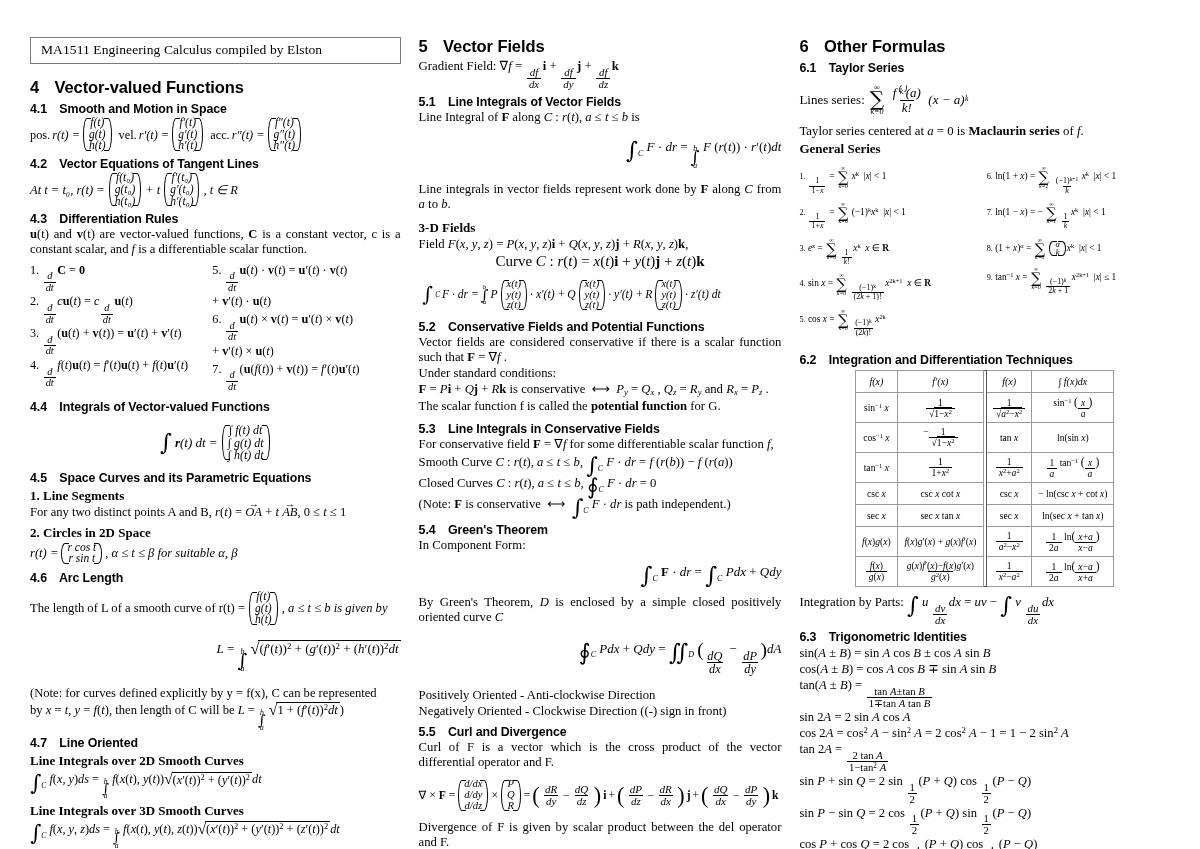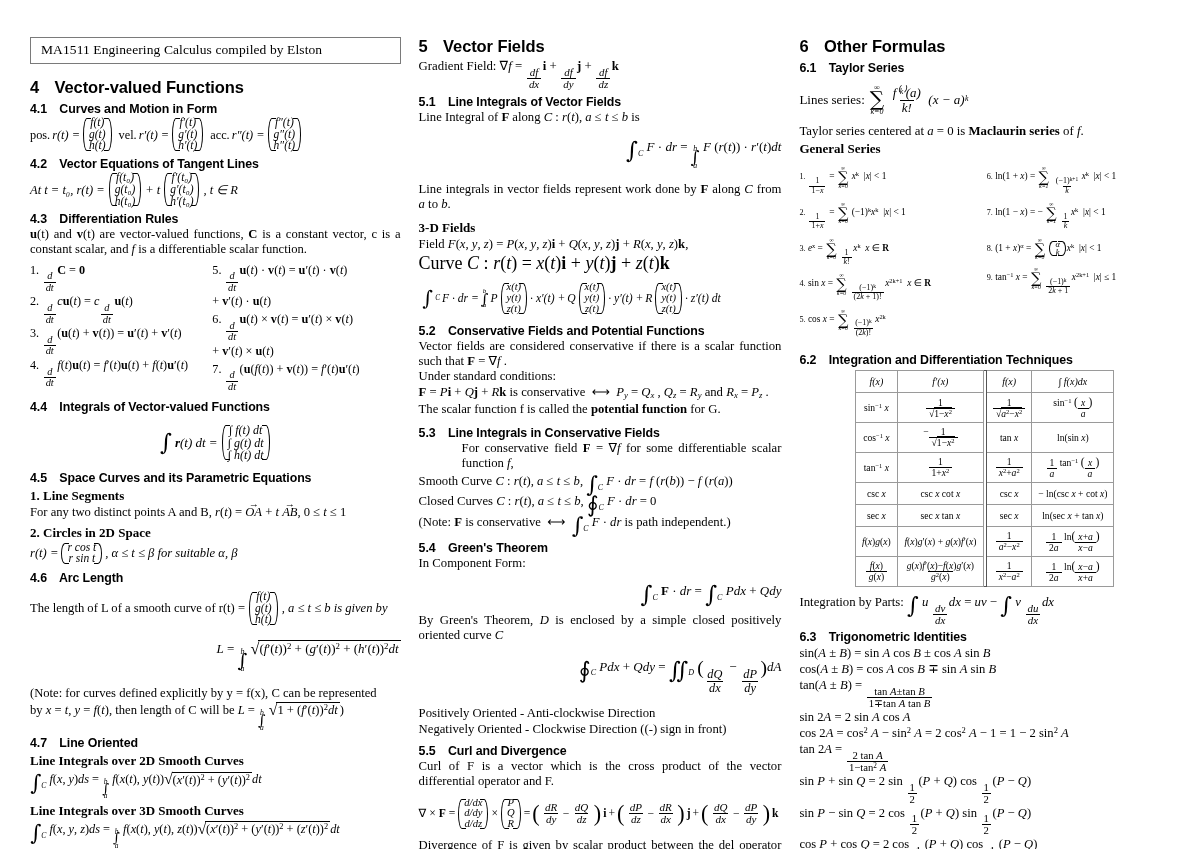--- a/index.html
+++ b/index.html
@@ -189,21 +189,21 @@
 
     <div class="titlebox">MA1511 Engineering Calculus compiled by Elston</div>
 
     <h1 class="sec">
       <span class="num">4</span>
       <span>Vector-valued Functions</span>
     </h1>
 
     <h2 class="sub">
       <span class="num">4.1</span>
-      <span>Curves and Motion in Form</span>
+      <span>Smooth and Motion in Space</span>
     </h2>
 
     <div class="t" style="display:flex;align-items:center;flex-wrap:nowrap;gap:2px;font-size:12.3px;">
       <span>pos.</span>
       <span class="it">r(t) =</span>
       <span class="cv">
             <span class="paren-l"></span>
             <span class="stack">
         <span>f(t)</span>
         <span>g(t)</span>
@@ -458,21 +458,21 @@
       <i>F</i> (<i>r</i>(<i>t</i>)) · <i>r</i>′(<i>t</i>)<i>dt</i>
     </div>
     <div class="t just" style="font-size:12.7px;line-height:1.2;">
       Line integrals in vector fields represent work done by <b class="bf">F</b> along <i>C</i> from <i>a</i> to <i>b</i>.
     </div>
 
     <h3 class="minor" style="margin-top:8px;font-family:Liberation Serif, serif;">3-D Fields</h3>
     <div class="t" style="font-size:12.7px;">
       Field <i>F</i>(<i>x</i>, <i>y</i>, <i>z</i>) = <i>P</i>(<i>x</i>, <i>y</i>, <i>z</i>)<b class="bf">i</b> + <i>Q</i>(<i>x</i>, <i>y</i>, <i>z</i>)<b class="bf">j</b> + <i>R</i>(<i>x</i>, <i>y</i>, <i>z</i>)<b class="bf">k</b>,
     </div>
-    <div class="t" style="font-size:18px;">
+    <div class="t" style="font-size:15px;text-align:center;">
       Curve <i>C</i> : <i>r</i>(<i>t</i>) = <i>x</i>(<i>t</i>)<b class="bf">i</b> + <i>y</i>(<i>t</i>)<b class="bf">j</b> + <i>z</i>(<i>t</i>)<b class="bf">k</b>
     </div>
     <div class="t" style="display:flex;align-items:center;gap:2px;font-size:11.6px;margin-top:9px;justify-content:flex-start;padding-left:4px;">
       <span class="intg">∫</span>
           <span class="sub-c">C</span>
       <span class="it">F · dr =</span>
       <span class="lim" style="vertical-align:-.1em;">
             <span class="it">b</span>
             <span style="font-size:2.1em;line-height:.5;font-family:'DejaVu Serif',serif;">∫</span>
             <span class="it">a</span>
@@ -524,21 +524,21 @@
       <b class="bf">F</b> = <i>P</i><b class="bf">i</b> + <i>Q</i><b class="bf">j</b> + <i>R</i><b class="bf">k</b> is conservative &nbsp;⟷&nbsp; <i>P<sub>y</sub></i> = <i>Q<sub>x</sub></i> , <i>Q<sub>z</sub></i> = <i>R<sub>y</sub></i> and <i>R<sub>x</sub></i> = <i>P<sub>z</sub></i> .
     </div>
     <div class="t" style="font-size:12.7px;">
       <span>The scalar function f is called the </span><b class="bf">potential function</b><span> for G.</span>
     </div>
 
     <h2 class="sub" style="margin-top:9px;">
       <span class="num">5.3</span>
       <span>Line Integrals in Conservative Fields</span>
     </h2>
-    <div class="t just" style="font-size:12.7px;line-height:1.18;margin-left:43px;">
+    <div class="t just" style="font-size:12.7px;line-height:1.18;">
       For conservative field <b class="bf">F</b> = ∇<i>f</i> for some differentiable scalar function <i>f</i>,
     </div>
     <div class="t" style="font-size:12.7px;margin-top:3px;">
       Smooth Curve <i>C</i> : <i>r</i>(<i>t</i>), <i>a</i> ≤ <i>t</i> ≤ <i>b</i>, <span class="intg">∫</span><span class="sub-c">C</span> <i>F</i> · <i>dr</i> = <i>f</i> (<i>r</i>(<i>b</i>)) − <i>f</i> (<i>r</i>(<i>a</i>))
     </div>
     <div class="t" style="font-size:12.7px;margin-top:3px;">
       Closed Curves <i>C</i> : <i>r</i>(<i>t</i>), <i>a</i> ≤ <i>t</i> ≤ <i>b</i>, <span class="intg">∮</span><span class="sub-c">C</span> <i>F</i> · <i>dr</i> = 0
     </div>
     <div class="t" style="font-size:12.7px;margin-top:3px;">
       (Note: <b class="bf">F</b> is conservative &nbsp;⟷&nbsp; <span class="intg">∫</span><span class="sub-c">C</span> <i>F</i> · <i>dr</i> is path independent.)

